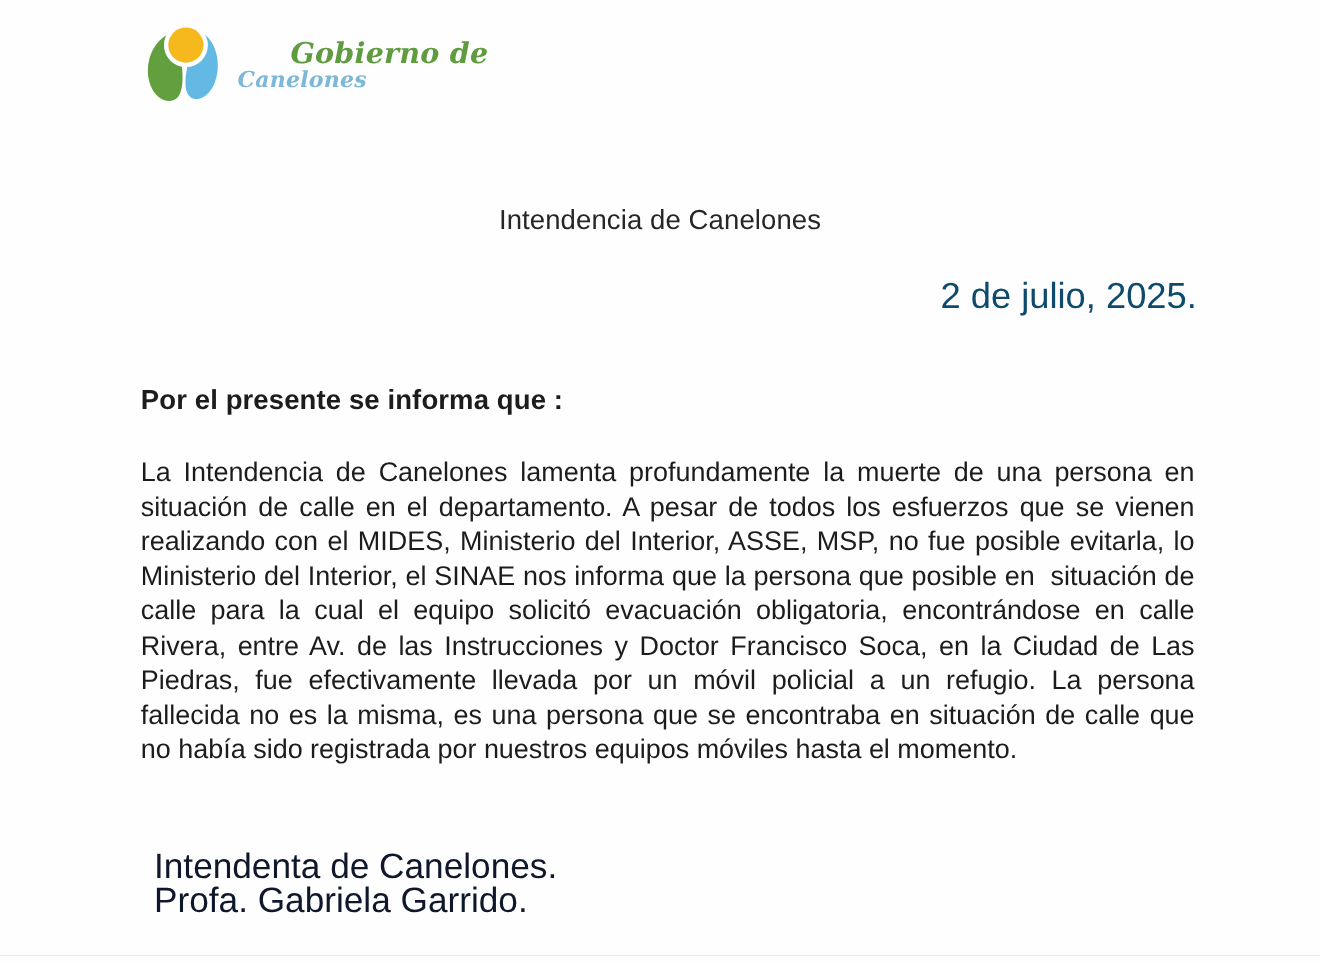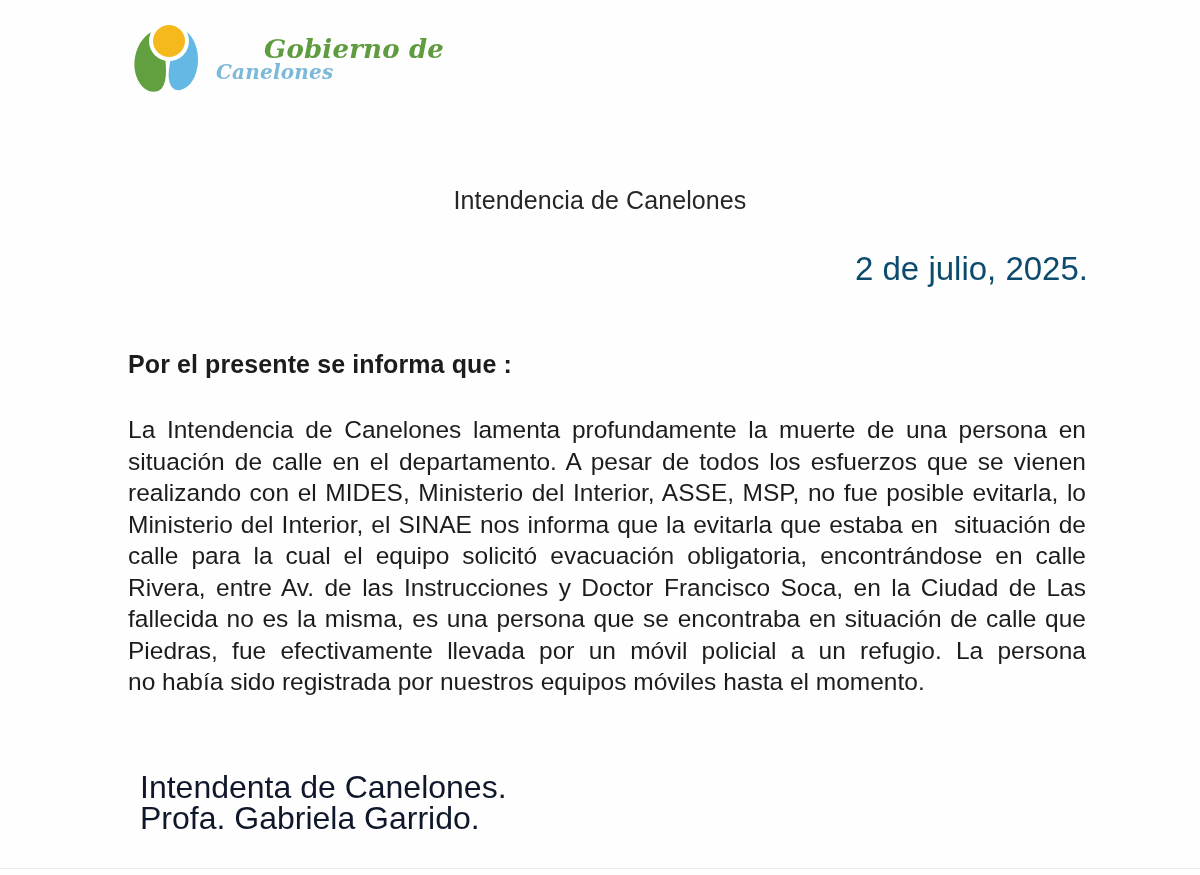--- a/index.html
+++ b/index.html
@@ -156,25 +156,25 @@
   <div class="doc-title">Intendencia de Canelones</div>
 
   <div class="doc-date">2 de julio, 2025.</div>
 
   <div class="doc-salutation">Por el presente se informa que :</div>
 
   <div class="doc-body">
     <span class="line">La Intendencia de Canelones lamenta profundamente la muerte de una persona en</span>
     <span class="line">situación de calle en el departamento. A pesar de todos los esfuerzos que se vienen</span>
     <span class="line">realizando con el MIDES, Ministerio del Interior, ASSE, MSP, no fue posible evitarla, lo</span>
-    <span class="line">Ministerio del Interior, el SINAE nos informa que la evitarla que estaba en  situación de</span>
+    <span class="line">Ministerio del Interior, el SINAE nos informa que la persona que posible en  situación de</span>
     <span class="line">calle para la cual el equipo solicitó evacuación obligatoria, encontrándose en calle</span>
     <span class="line">Rivera, entre Av. de las Instrucciones y Doctor Francisco Soca, en la Ciudad de Las</span>
+    <span class="line">Piedras, fue efectivamente llevada por un móvil policial a un refugio. La persona</span>
     <span class="line">fallecida no es la misma, es una persona que se encontraba en situación de calle que</span>
-    <span class="line">Piedras, fue efectivamente llevada por un móvil policial a un refugio. La persona</span>
     <span class="line last">no había sido registrada por nuestros equipos móviles hasta el momento.</span>
   </div>
 
   <div class="doc-signature">
     <span class="sig-line">Intendenta de Canelones.</span>
     <span class="sig-line">Profa. Gabriela Garrido.</span>
   </div>
 
   <div class="bottom-rule"></div>
 </div>

